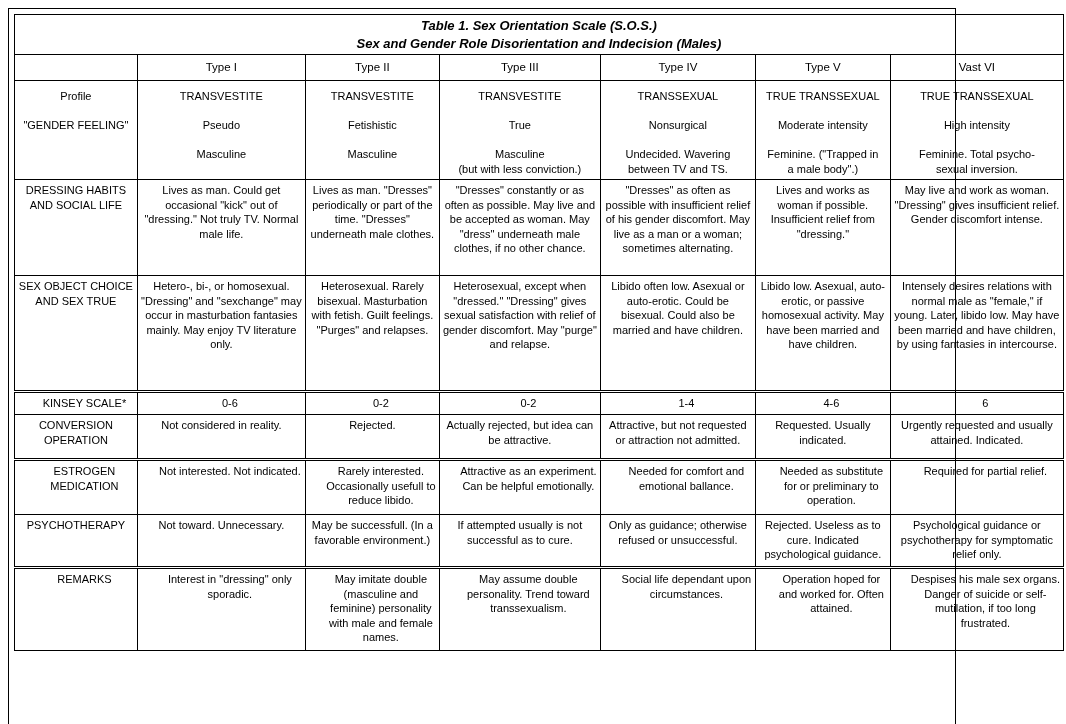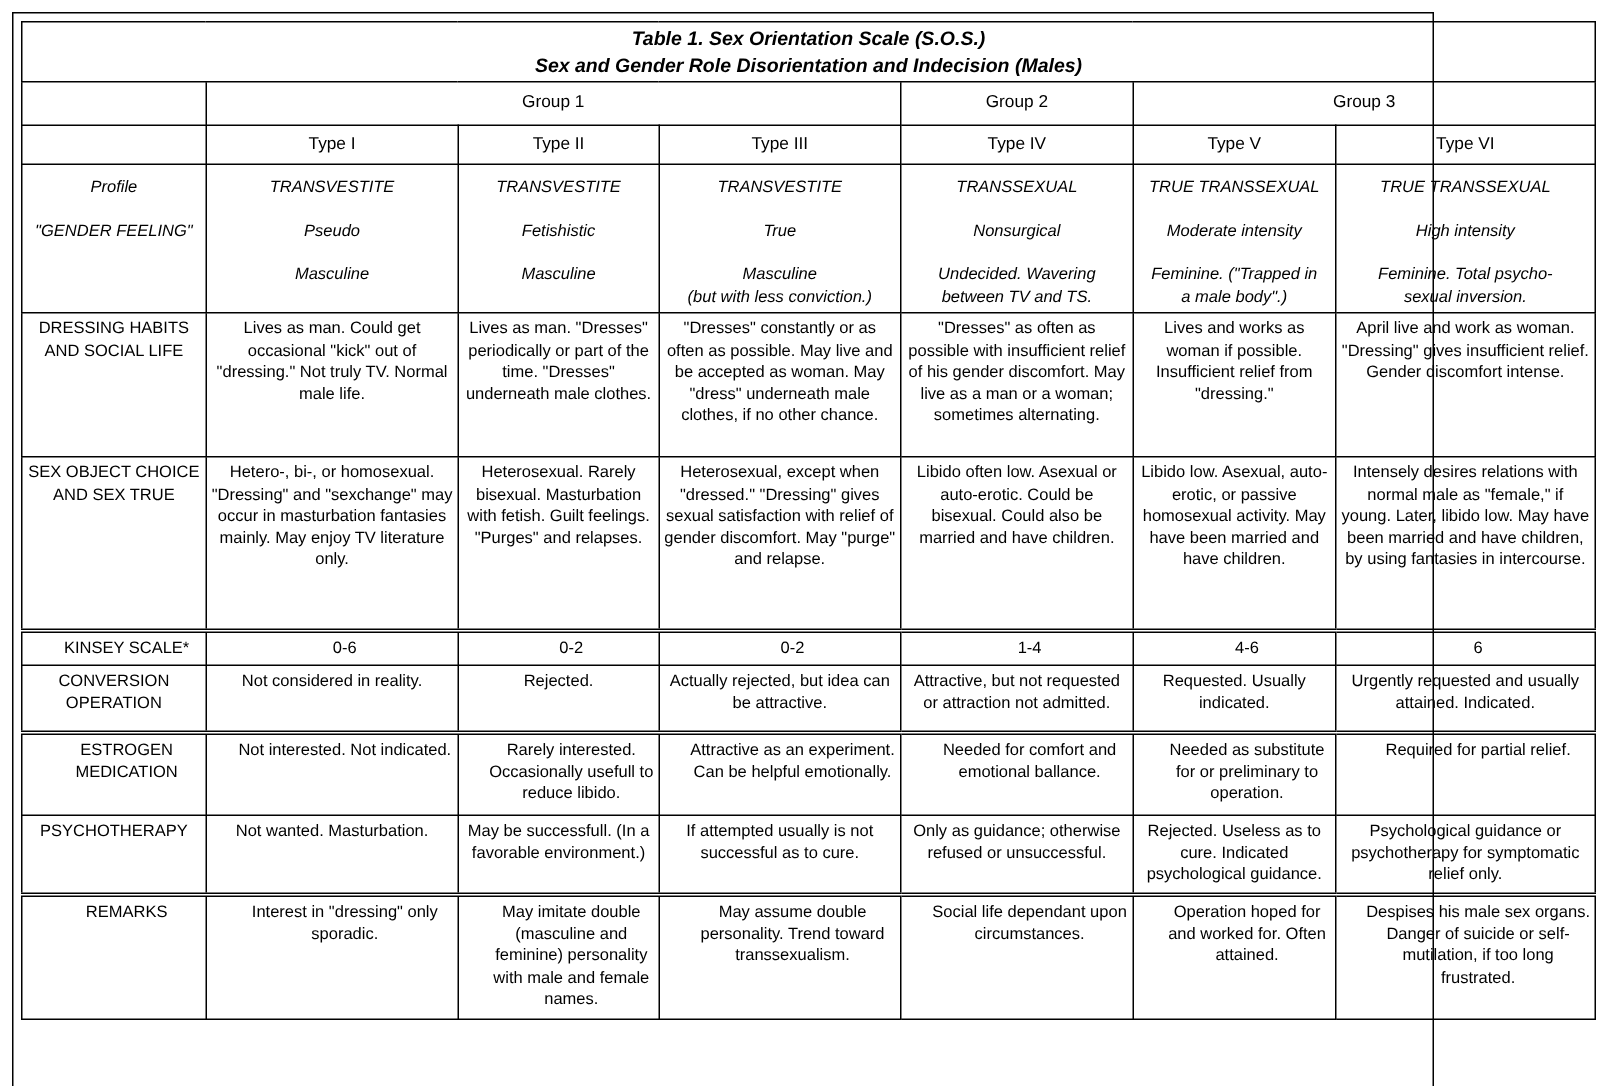--- a/index.html
+++ b/index.html
@@ -32,21 +32,21 @@
     vertical-align: middle;
     font-size: 13px;
     font-weight: bold;
     font-style: italic;
     padding: 2px;
   }
   tr.group-row { height: 29px; }
   tr.type-row  { height: 26px; }
   tr.group-row td, tr.type-row td { vertical-align: middle; font-size: 11.5px; }
   tr.profile-row { height: 94px; }
-  tr.profile-row td { padding-top: 8px; font-style: italic; }
+  tr.profile-row td { padding-top: 8px; }
   tr.dressing-row { height: 96px; padding-left: 28px; }
   tr.sex-row { height: 116px; }
   tr.kinsey-row { height: 23px; }
   tr.kinsey-row td { vertical-align: middle; padding-top: 1px; padding-bottom: 1px; }
   tr.conversion-row { height: 45px; }
   tr.estrogen-row { height: 55px; }
   tr.psych-row { height: 53px; padding-left: 37px; }
   tr.remarks-row { height: 83px; }
   tr.footer-row { height: 40px; }
   td.ml { white-space: pre-line; }
@@ -76,35 +76,29 @@
     </colgroup>
 
     <tbody>
         <tr class="title-row">
       <td colspan="7">
         <div>Table 1. Sex Orientation Scale (S.O.S.)</div>
         <div>Sex and Gender Role Disorientation and Indecision (Males)</div>
       </td>
     </tr>
 
-    <tr class="group-row">
-      <td></td>
-      <td colspan="3">Group 1</td>
-      <td>Group 2</td>
-      <td colspan="2">Group 3</td>
-    </tr>
 
     <tr class="type-row">
       <td></td>
       <td>Type I</td>
       <td>Type II</td>
       <td class="gsep">Type III</td>
       <td>Type IV</td>
       <td>Type V</td>
-      <td>Type VI</td>
+      <td>Vast VI</td>
     </tr>
 
     <tr class="profile-row">
       <td class="ml">Profile
 
 "GENDER FEELING"</td>
       <td class="ml">TRANSVESTITE
 
 Pseudo
 
@@ -140,21 +134,21 @@
 sexual inversion.</td>
     </tr>
 
     <tr class="dressing-row">
       <td>DRESSING HABITS AND SOCIAL LIFE</td>
       <td>Lives as man. Could get occasional "kick" out of "dressing." Not truly TV. Normal male life.</td>
       <td>Lives as man. "Dresses" periodically or part of the time. "Dresses" underneath male clothes.</td>
       <td class="gsep">"Dresses" constantly or as often as possible. May live and be accepted as woman. May "dress" underneath male clothes, if no other chance.</td>
       <td>"Dresses" as often as possible with insufficient relief of his gender discomfort. May live as a man or a woman; sometimes alternating.</td>
       <td>Lives and works as woman if possible. Insufficient relief from "dressing."</td>
-      <td>April live and work as woman. "Dressing" gives insufficient relief. Gender discomfort intense.</td>
+      <td>May live and work as woman. "Dressing" gives insufficient relief. Gender discomfort intense.</td>
     </tr>
 
     <tr class="sex-row">
       <td>SEX OBJECT CHOICE AND SEX TRUE</td>
       <td>Hetero-, bi-, or homosexual. "Dressing" and "sexchange" may occur in masturbation fantasies mainly. May enjoy TV literature only.</td>
       <td>Heterosexual. Rarely bisexual. Masturbation with fetish. Guilt feelings. "Purges" and relapses.</td>
       <td class="gsep">Heterosexual, except when "dressed." "Dressing" gives sexual satisfaction with relief of gender discomfort. May "purge" and relapse.</td>
       <td>Libido often low. Asexual or auto-erotic. Could be bisexual. Could also be married and have children.</td>
       <td>Libido low. Asexual, auto-erotic, or passive homosexual activity. May have been married and have children.</td>
       <td>Intensely desires relations with normal male as "female," if young. Later, libido low. May have been married and have children, by using fantasies in intercourse.</td>
@@ -185,21 +179,21 @@
       <td>Not interested. Not indicated.</td>
       <td>Rarely interested. Occasionally usefull to reduce libido.</td>
       <td class="gsep">Attractive as an experiment. Can be helpful emotionally.</td>
       <td>Needed for comfort and emotional ballance.</td>
       <td>Needed as substitute for or preliminary to operation.</td>
       <td>Required for partial relief.</td>
     </tr>
 
     <tr class="psych-row">
       <td>PSYCHOTHERAPY</td>
-      <td>Not wanted. Masturbation.</td>
+      <td>Not toward. Unnecessary.</td>
       <td>May be successfull. (In a favorable environment.)</td>
       <td class="gsep">If attempted usually is not successful as to cure.</td>
       <td>Only as guidance; otherwise refused or unsuccessful.</td>
       <td>Rejected. Useless as to cure. Indicated psychological guidance.</td>
       <td>Psychological guidance or psychotherapy for symptomatic relief only.</td>
     </tr>
 
     <tr class="remarks-row dsep">
       <td>REMARKS</td>
       <td>Interest in "dressing" only sporadic.</td>

